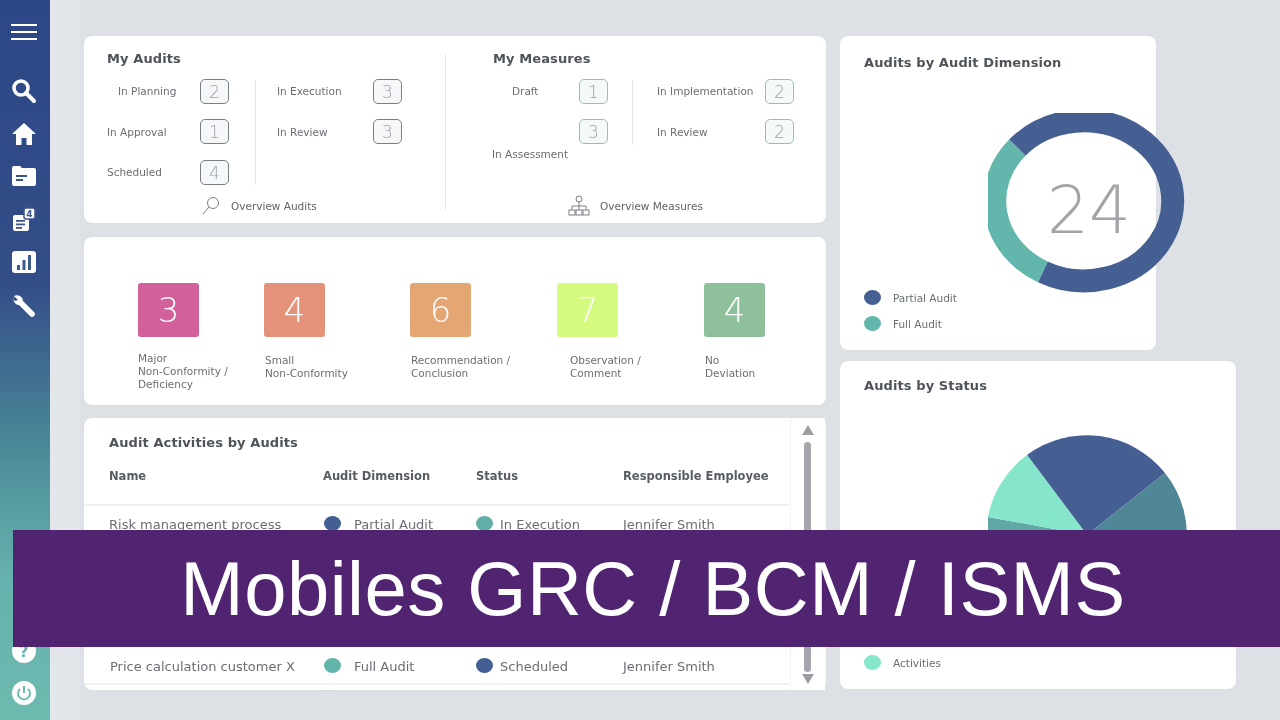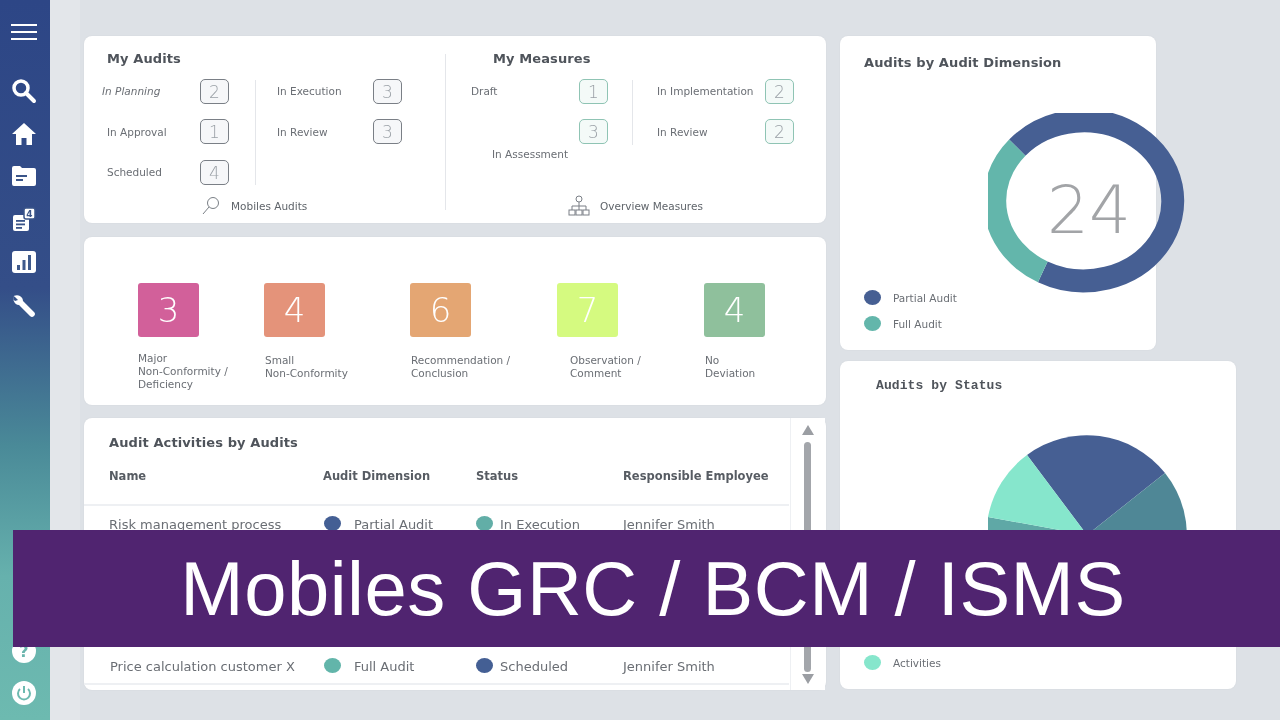--- a/index.html
+++ b/index.html
@@ -102,47 +102,47 @@
         <path d="M9 9 A6 6 0 1 0 17 9" stroke="#6dbab0" stroke-width="2" fill="none"></path>
         <line x1="13" y1="6" x2="13" y2="13" stroke="#6dbab0" stroke-width="2"></line>
       </svg>
   </div>
 </div>
 <div class="gutter"></div>
 
 <div class="card" style="left:84px; top:36px; width:742px; height:187px;">
   <div class="card-title" style="left:23px; top:15px;">My Audits</div>
 
-  <div class="lbl" style="left:18px; top:49px;font-style:italic;">In Planning</div>
+  <div class="lbl" style="left:34px; top:49px;">In Planning</div>
   <div class="box" style="left:116px; top:43px;">2</div>
   <div class="lbl" style="left:23px; top:90px;">In Approval</div>
   <div class="box" style="left:116px; top:83px;">1</div>
   <div class="lbl" style="left:23px; top:130px;">Scheduled</div>
   <div class="box" style="left:116px; top:124px;">4</div>
 
   <div class="vdiv" style="left:171px; top:44px; height:105px;"></div>
 
   <div class="lbl" style="left:193px; top:49px;">In Execution</div>
   <div class="box" style="left:289px; top:43px;">3</div>
   <div class="lbl" style="left:193px; top:90px;">In Review</div>
   <div class="box" style="left:289px; top:83px;">3</div>
 
   <div class="link" style="left:117px; top:160px;">
     <svg width="20" height="20" viewBox="0 0 20 20">
         <circle cx="12" cy="7" r="5.5" stroke="#7a7f86" stroke-width="1" fill="none"></circle>
         <line x1="8" y1="11" x2="2" y2="18" stroke="#7a7f86" stroke-width="1"></line>
       </svg>
-    <span>Mobiles Audits</span>
+    <span>Overview Audits</span>
   </div>
 
   <div class="vdiv" style="left:361px; top:18px; height:156px;"></div>
 
   <div class="card-title" style="left:409px; top:15px;">My Measures</div>
 
-  <div class="lbl" style="left:387px; top:49px;">Draft</div>
+  <div class="lbl" style="left:428px; top:49px;">Draft</div>
   <div class="box green" style="left:495px; top:43px;">1</div>
   <div class="lbl" style="left:408px; top:90px;margin-top:22px;">In Assessment</div>
   <div class="box green" style="left:495px; top:83px;">3</div>
 
   <div class="vdiv" style="left:548px; top:44px; height:65px;"></div>
 
   <div class="lbl" style="left:573px; top:49px;">In Implementation</div>
   <div class="box green" style="left:681px; top:43px;">2</div>
   <div class="lbl" style="left:573px; top:90px;">In Review</div>
   <div class="box green" style="left:681px; top:83px;">2</div>
@@ -242,21 +242,21 @@
     <div class="legend-dot" style="background:#465f93;"></div>
     <span>Partial Audit</span>
   </div>
   <div class="legend-item" style="left:24px; top:280px;">
     <div class="legend-dot" style="background:#63b6ab;"></div>
     <span>Full Audit</span>
   </div>
 </div>
 
 <div class="card" style="left:840px; top:361px; width:396px; height:328px; overflow:hidden;">
-  <div class="card-title" style="left:36px; top:17px;font-family:Liberation Mono, monospace;">Audits by Status</div>
+  <div class="card-title" style="left:24px; top:17px;">Audits by Status</div>
   <svg style="position:absolute; left:148px; top:74px;" width="200" height="200" viewBox="0 0 200 200">
     <g transform="translate(99,100)">
       <path d="M0 0 L -60 -80 A 100 100 0 0 1 78 -62 Z" fill="#465f93"></path>
       <path d="M0 0 L 78 -62 A 100 100 0 0 1 50 87 Z" fill="#4f8796"></path>
       <path d="M0 0 L 50 87 A 100 100 0 0 1 -99 -18 Z" fill="#5fa8a6"></path>
       <path d="M0 0 L -99 -18 A 100 100 0 0 1 -60 -80 Z" fill="#86e6cc"></path>
     </g>
   </svg>
   <div class="legend-item" style="left:24px; top:294px;">
     <div class="legend-dot" style="background:#86e6cc;"></div>

